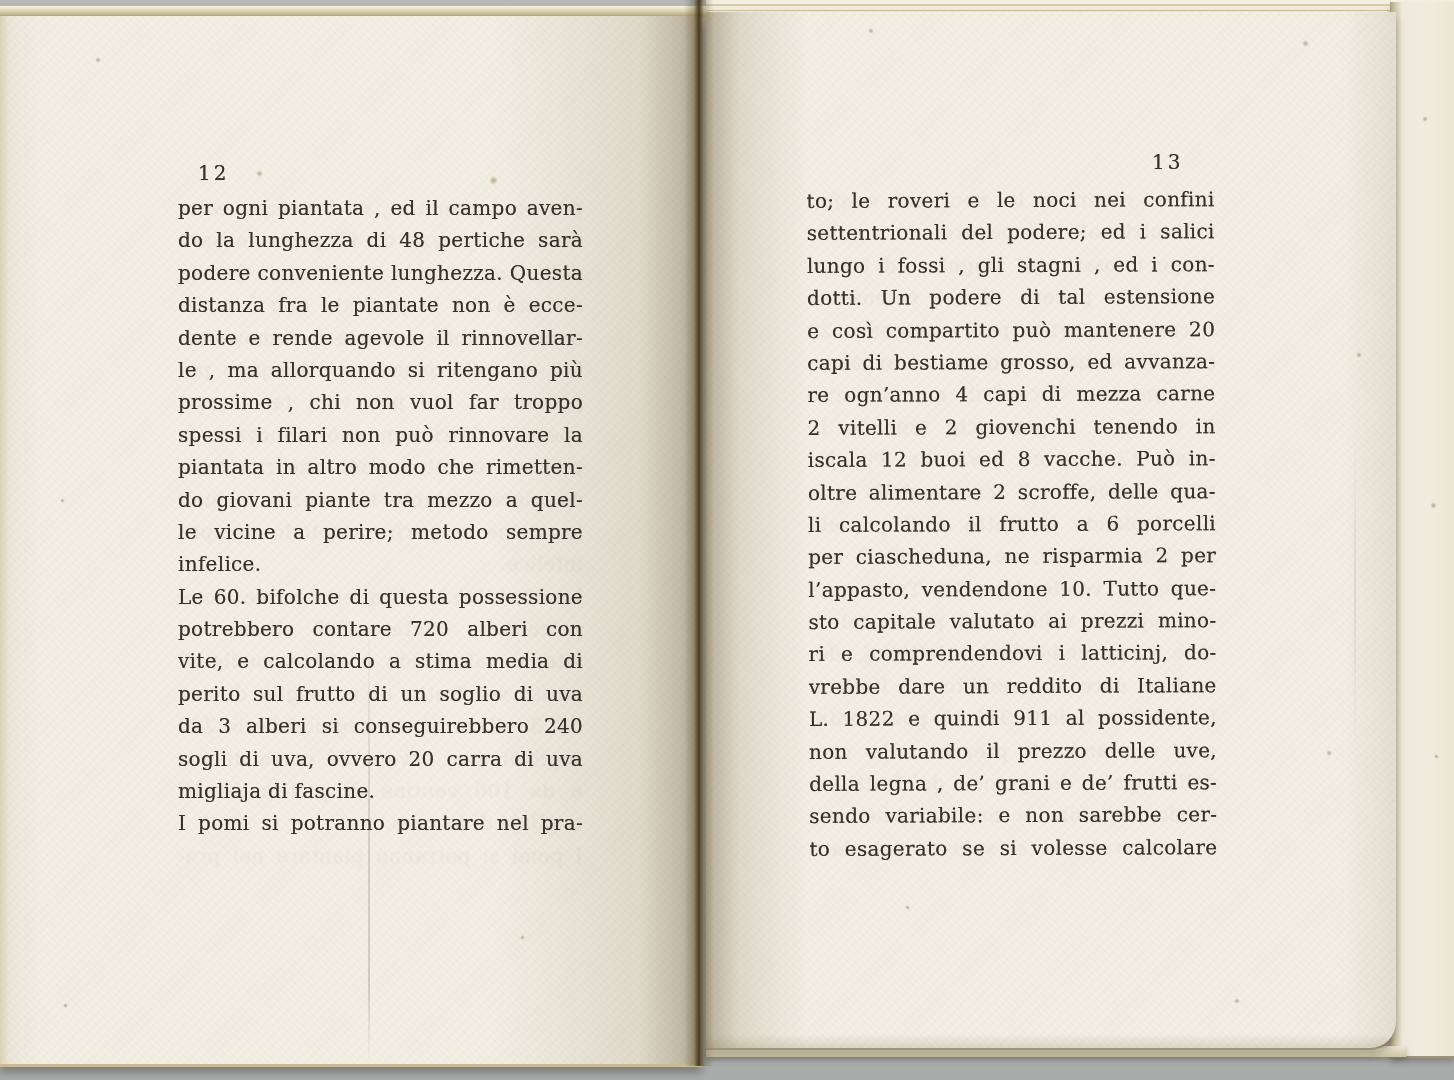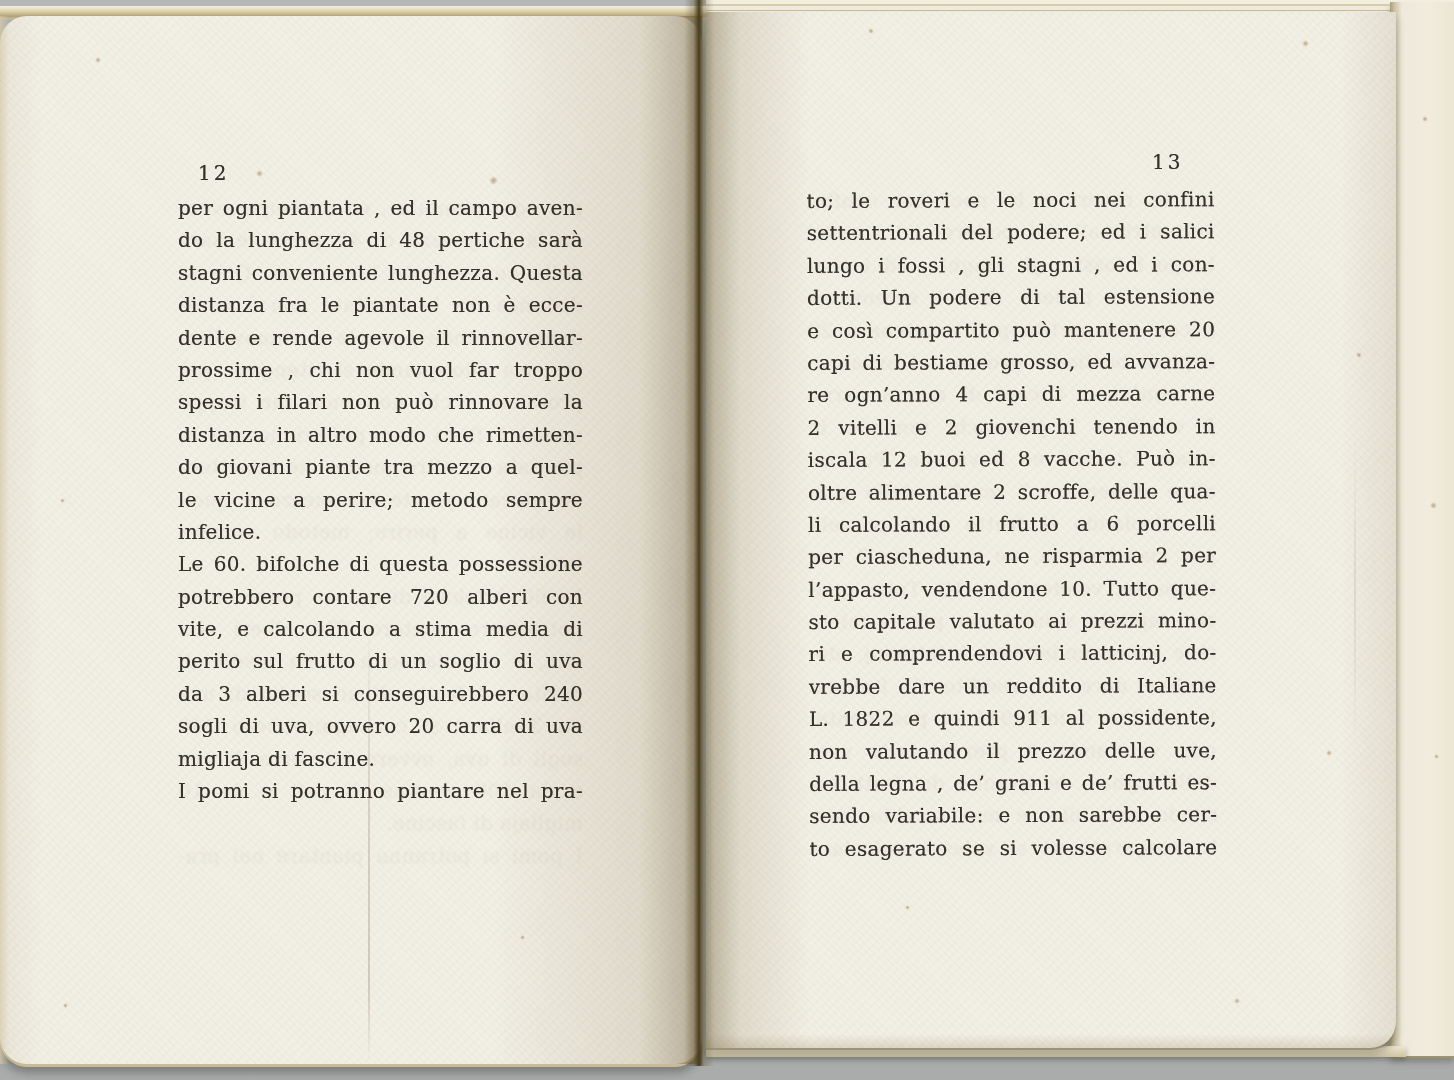--- a/index.html
+++ b/index.html
@@ -44,21 +44,20 @@
   .page{
     position:absolute;z-index:3;
     background-color:var(--paper);
     background-image:
       repeating-linear-gradient(45deg,rgba(120,110,90,.025) 0 2px,rgba(255,255,255,.03) 2px 5px),
       repeating-linear-gradient(-45deg,rgba(120,110,90,.02) 0 3px,rgba(255,255,255,.02) 3px 7px);
   }
   .page-left{
     left:0;top:16px;width:702px;height:1048px;
     box-shadow:0 3px 0 #cabb94,0 9px 8px rgba(60,60,55,.4);
-    border-radius:27px;
   }
   .page-left::before{ 
     content:"";position:absolute;inset:0;pointer-events:none;
     background:linear-gradient(90deg,rgba(110,90,45,.07) 0%,transparent 6%,transparent 70%,rgba(110,90,45,.14) 91%,rgba(90,70,30,.38) 99%);
   }
   .page-right{
     left:706px;top:12px;width:690px;height:1036px;
     border-radius:0 0 26px 0;
     box-shadow:0 2px 0 rgba(140,120,80,.55),0 7px 8px rgba(60,60,55,.3);
   }
@@ -150,26 +149,27 @@
         <div class="line">perito sul frutto di un soglio di uva</div>
         <div class="line">da 3 alberi si conseguirebbero 240</div>
         <div class="line">sogli di uva, ovvero 20 carra di uva</div>
         <div class="line">e da 100 ventine di pali e da 10</div>
         <div class="line flush">migliaja di fascine.</div>
         <div class="line">I pomi si potranno piantare nel pra-</div>
       </div>
     <div class="col col-left">
         <div class="line">per ogni piantata , ed il campo aven-</div>
         <div class="line">do la lunghezza di 48 pertiche sarà</div>
-        <div class="line">stagni conveniente lunghezza. Questa</div>
+        <div class="line">podere conveniente lunghezza. Questa</div>
         <div class="line">distanza fra le piantate non è ecce-</div>
         <div class="line">dente e rende agevole il rinnovellar-</div>
+        <div class="line">le , ma allorquando si ritengano più</div>
         <div class="line">prossime , chi non vuol far troppo</div>
         <div class="line">spessi i filari non può rinnovare la</div>
-        <div class="line">distanza in altro modo che rimetten-</div>
+        <div class="line">piantata in altro modo che rimetten-</div>
         <div class="line">do giovani piante tra mezzo a quel-</div>
         <div class="line">le vicine a perire; metodo sempre</div>
         <div class="line flush">infelice.</div>
         <div class="line">Le 60. bifolche di questa possessione</div>
         <div class="line">potrebbero contare 720 alberi con</div>
         <div class="line">vite, e calcolando a stima media di</div>
         <div class="line">perito sul frutto di un soglio di uva</div>
         <div class="line">da 3 alberi si conseguirebbero 240</div>
         <div class="line">sogli di uva, ovvero 20 carra di uva</div>
         <div class="line flush">migliaja di fascine.</div>

